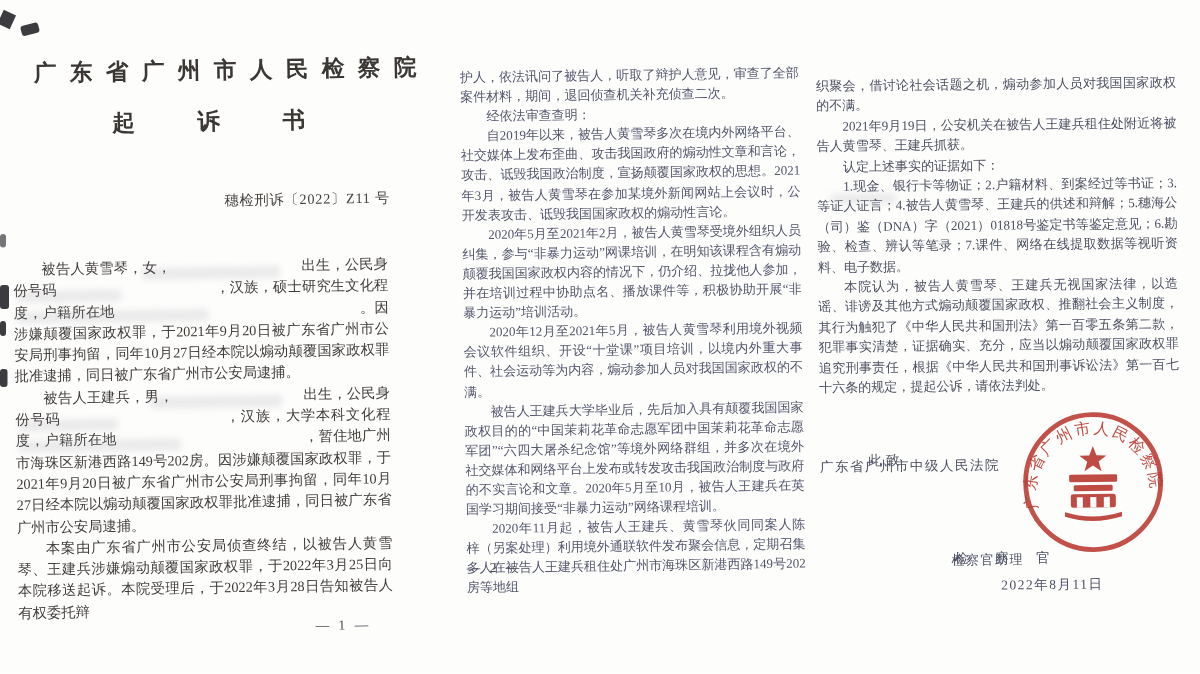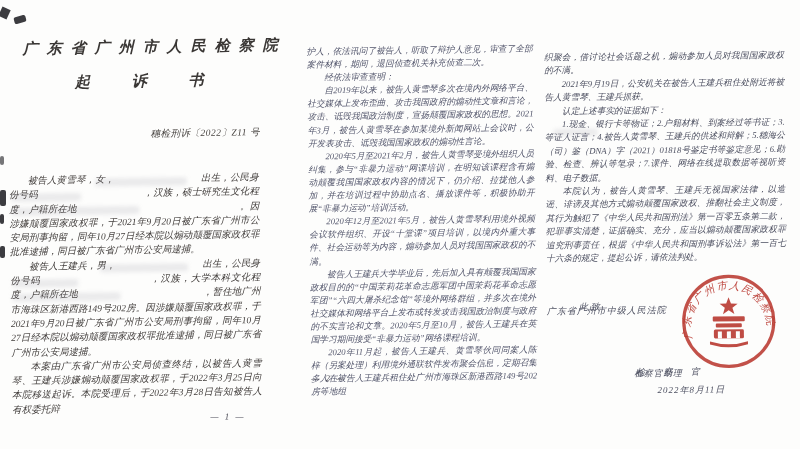--- a/index.html
+++ b/index.html
@@ -2,21 +2,21 @@
 <html><head>
 <meta charset="utf-8">
 <style>
   html,body{margin:0;padding:0;}
   body{
     width:800px;height:449px;overflow:hidden;background:#ffffff;
     font-family:"Liberation Serif","DejaVu Serif",serif;
     position:relative;
   }
   .scan{position:absolute;inset:0;background:#fdfdfc;}
-  .page{position:absolute;top:0;height:341px;font-style:italic;}
+  .page{position:absolute;top:0;height:341px;}
   .page-inner{position:relative;width:100%;height:100%;}
 
   
   #page1{left:6px;width:256px;}
   #page1 .page-inner{transform:rotate(-0.9deg);transform-origin:50% 40%;}
   .org-title{
     position:absolute;top:38px;left:18px;width:232px;margin:0;
     font-size:15px;font-weight:bold;color:#3a3735;
     letter-spacing:9px;text-align:center;white-space:nowrap;
   }
@@ -54,21 +54,21 @@
     position:absolute;top:50px;left:3px;width:240px;
     font-size:8.7px;line-height:13.4px;color:#4c4f60;
     text-align:justify;
   }
   .body3 p{margin:0;text-indent:2em;}
   .body3 p.no-indent{text-indent:0;}
   .closing{position:absolute;top:288px;left:35px;font-size:9px;color:#4c4f60;letter-spacing:3px;margin-top:12px;}
   .court{position:absolute;top:304px;left:3px;font-size:9px;color:#4c4f60;letter-spacing:1px;}
   .sig-prosecutor{position:absolute;top:342px;left:92px;font-size:9px;color:#4c4f60;letter-spacing:8px;white-space:nowrap;margin-top:24px;}
   .sig-assistant{position:absolute;top:368px;left:90px;font-size:8.7px;color:#4c4f60;letter-spacing:1px;white-space:nowrap;}
-  .doc-date{position:absolute;top:384px;left:113px;font-size:9px;color:#4c4f60;letter-spacing:1px;white-space:nowrap;}
+  .doc-date{position:absolute;top:384px;left:123px;font-size:9px;color:#4c4f60;letter-spacing:1px;white-space:nowrap;}
 
   
   .page-num{position:absolute;font-size:9px;color:#4a4a55;letter-spacing:2px;white-space:nowrap;}
   #page1 .page-num{left:200px;top:413px;}
   #page2 .page-num{left:12px;top:372px;}
 
   
   .seal{position:absolute;left:135px;top:272px;width:100px;height:100px;
         mix-blend-mode:multiply;opacity:.92;}
 

